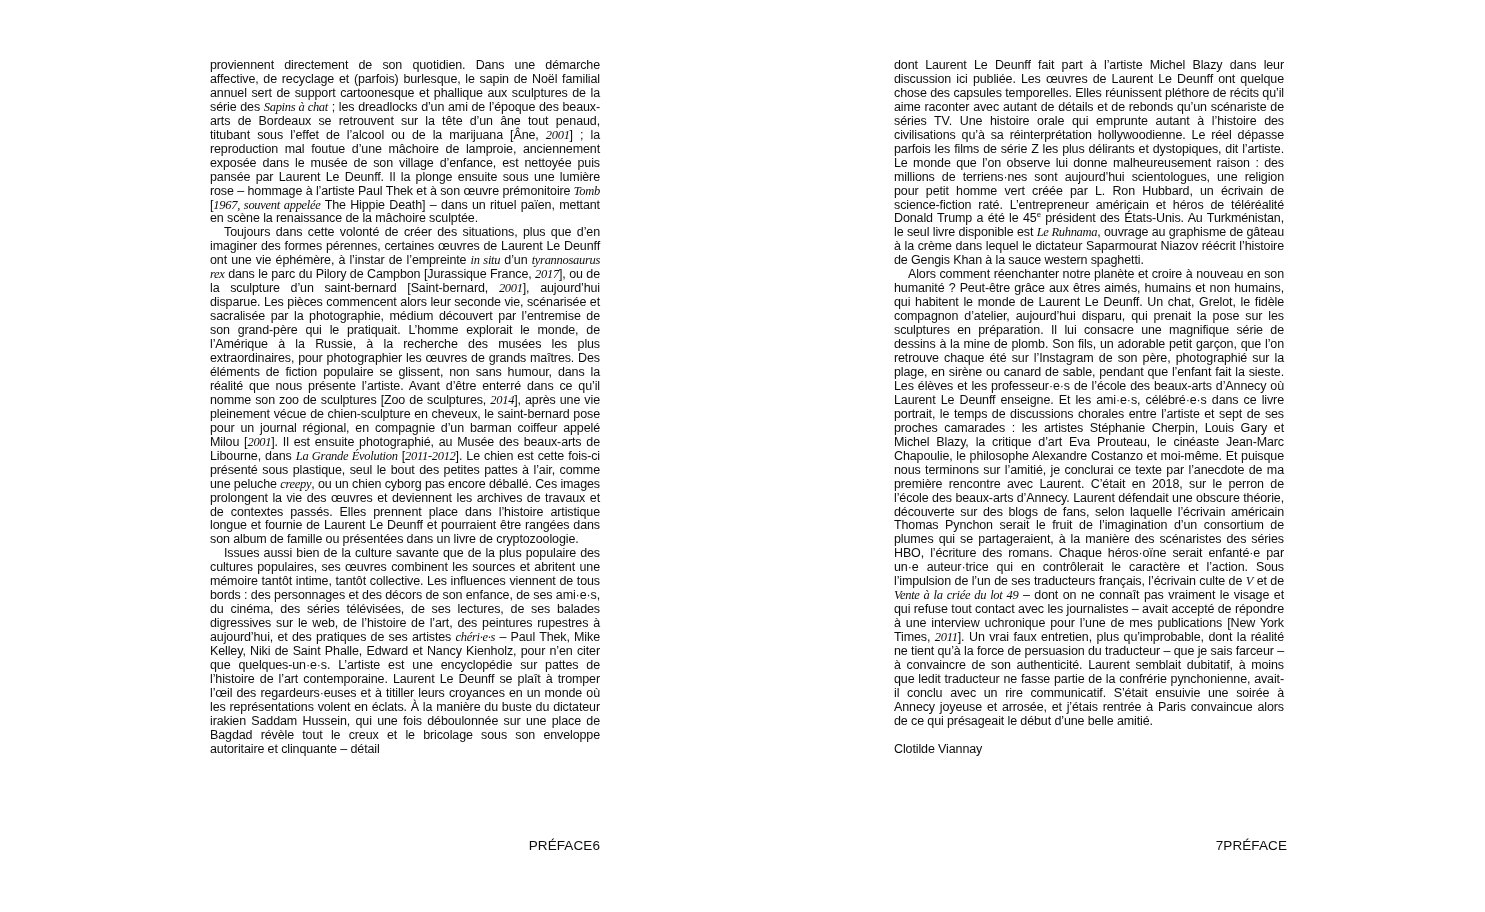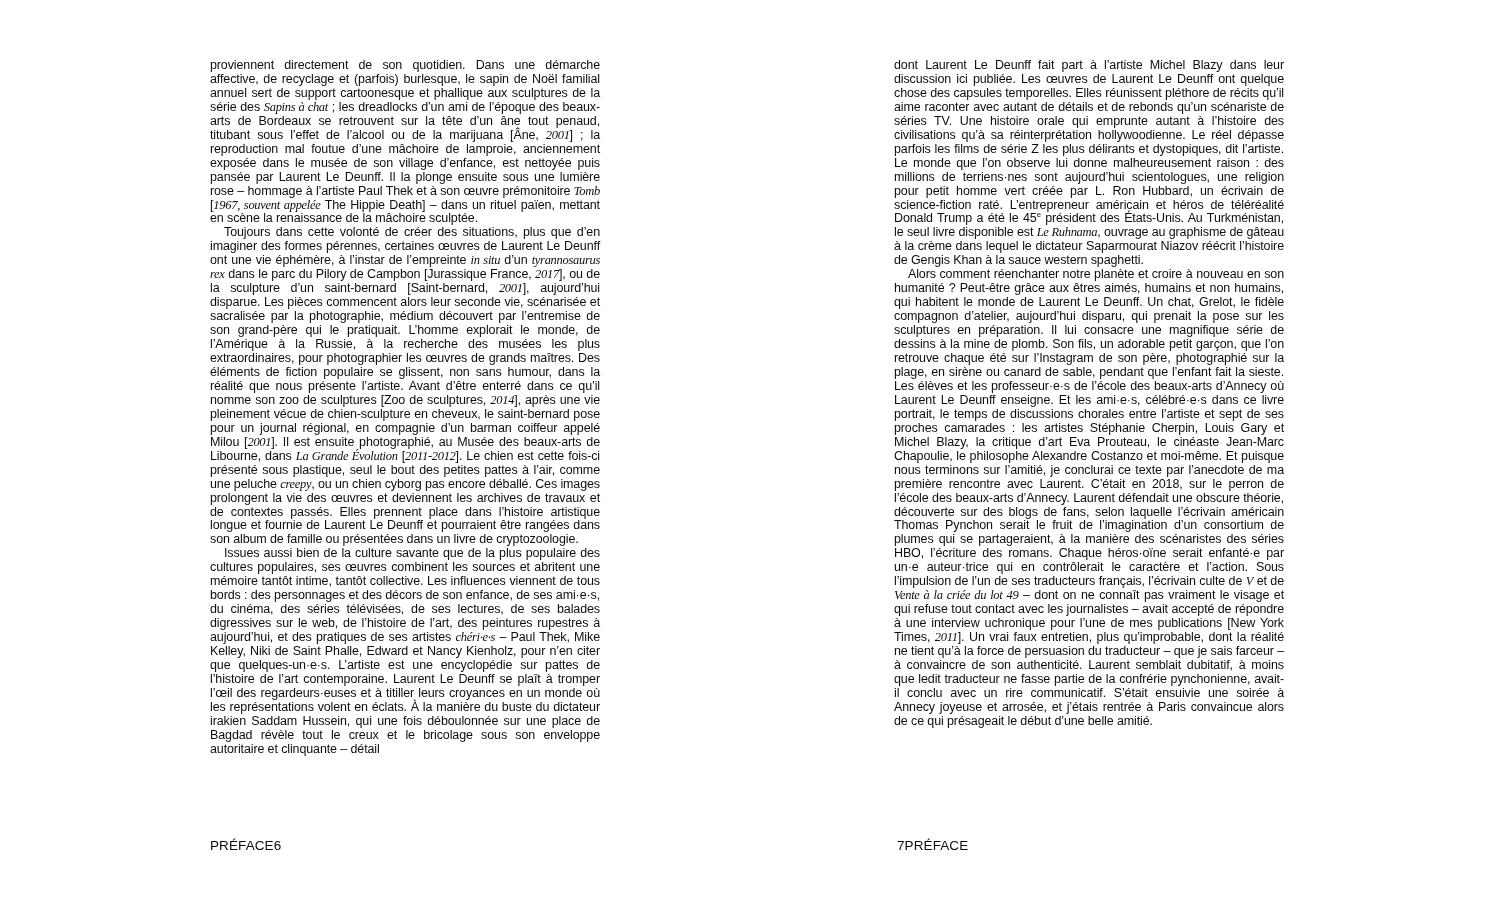--- a/index.html
+++ b/index.html
@@ -47,21 +47,21 @@
   .signature {
     margin-top: 14px;
     text-align: left;
   }
 
   .footer {
     position: absolute;
     top: 838px;
     width: 390px;
     display: flex;
-    justify-content: flex-start;
+    justify-content: flex-end;
     font-size: 13.5px;
     letter-spacing: 0.1px;
     color: #0d0d0d;
   }
   .page-left  .footer { left: 210px; }
   .page-right .footer { left: 154px; }
 </style>
 </head>
 <body>
 
@@ -78,20 +78,21 @@
       <span>6</span>
     </div>
   </div>
 
   <div class="page page-right">
     <div class="text-column">
       <div>
           <p class="para"><span>dont Laurent Le Deunff fait part à l’artiste Michel Blazy dans leur discussion ici publiée. Les œuvres de Laurent Le Deunff ont quelque chose des capsules temporelles. Elles réunissent pléthore de récits qu’il aime raconter avec autant de détails et de rebonds qu’un scénariste de séries TV. Une histoire orale qui emprunte autant à l’histoire des civilisations qu’à sa réinterprétation hollywoodienne. Le réel dépasse parfois les films de série Z les plus délirants et dystopiques, dit l’artiste. Le monde que l’on observe lui donne malheureusement raison : des millions de terriens·nes sont aujourd’hui scientologues, une religion pour petit homme vert créée par L. Ron Hubbard, un écrivain de science-fiction raté. L’entrepreneur américain et héros de téléréalité Donald Trump a été le 45</span><span class="sup">e</span><span> président des États-Unis. Au Turkménistan, le seul livre disponible est </span><span class="italic">Le Ruhnama</span><span>, ouvrage au graphisme de gâteau à la crème dans lequel le dictateur Saparmourat Niazov réécrit l’histoire de Gengis Khan à la sauce western spaghetti.</span></p>
           <p class="para indent"><span>Alors comment réenchanter notre planète et croire à nouveau en son humanité ? Peut-être grâce aux êtres aimés, humains et non humains, qui habitent le monde de Laurent Le Deunff. Un chat, Grelot, le fidèle compagnon d’atelier, aujourd’hui disparu, qui prenait la pose sur les sculptures en préparation. Il lui consacre une magnifique série de dessins à la mine de plomb. Son fils, un adorable petit garçon, que l’on retrouve chaque été sur l’Instagram de son père, photographié sur la plage, en sirène ou canard de sable, pendant que l’enfant fait la sieste. Les élèves et les professeur·e·s de l’école des beaux-arts d’Annecy où Laurent Le Deunff enseigne. Et les ami·e·s, célébré·e·s dans ce livre portrait, le temps de discussions chorales entre l’artiste et sept de ses proches camarades : les artistes Stéphanie Cherpin, Louis Gary et Michel Blazy, la critique d’art Eva Prouteau, le cinéaste Jean-Marc Chapoulie, le philosophe Alexandre Costanzo et moi-même. Et puisque nous terminons sur l’amitié, je conclurai ce texte par l’anecdote de ma première rencontre avec Laurent. C’était en 2018, sur le perron de l’école des beaux-arts d’Annecy. Laurent défendait une obscure théorie, découverte sur des blogs de fans, selon laquelle l’écrivain américain Thomas Pynchon serait le fruit de l’imagination d’un consortium de plumes qui se partageraient, à la manière des scénaristes des séries HBO, l’écriture des romans. Chaque héros·oïne serait enfanté·e par un·e auteur·trice qui en contrôlerait le caractère et l’action. Sous l’impulsion de l’un de ses traducteurs français, l’écrivain culte de </span><span class="italic">V</span><span> et de </span><span class="italic">Vente à la criée du lot 49</span><span> – dont on ne connaît pas vraiment le visage et qui refuse tout contact avec les journalistes – avait accepté de répondre à une interview uchronique pour l’une de mes publications [New York Times, </span><span class="italic">2011</span><span>]. Un vrai faux entretien, plus qu’improbable, dont la réalité ne tient qu’à la force de persuasion du traducteur – que je sais farceur – à convaincre de son authenticité. Laurent semblait dubitatif, à moins que ledit traducteur ne fasse partie de la confrérie pynchonienne, avait-il conclu avec un rire communicatif. S’était ensuivie une soirée à Annecy joyeuse et arrosée, et j’étais rentrée à Paris convaincue alors de ce qui présageait le début d’une belle amitié.</span></p>
         </div>
+      <div class="signature">Clotilde Viannay</div>
     </div>
     <div class="footer">
       <span>7</span>
       <span>PRÉFACE</span>
     </div>
   </div>
 
 </div>
 
 </body></html>

